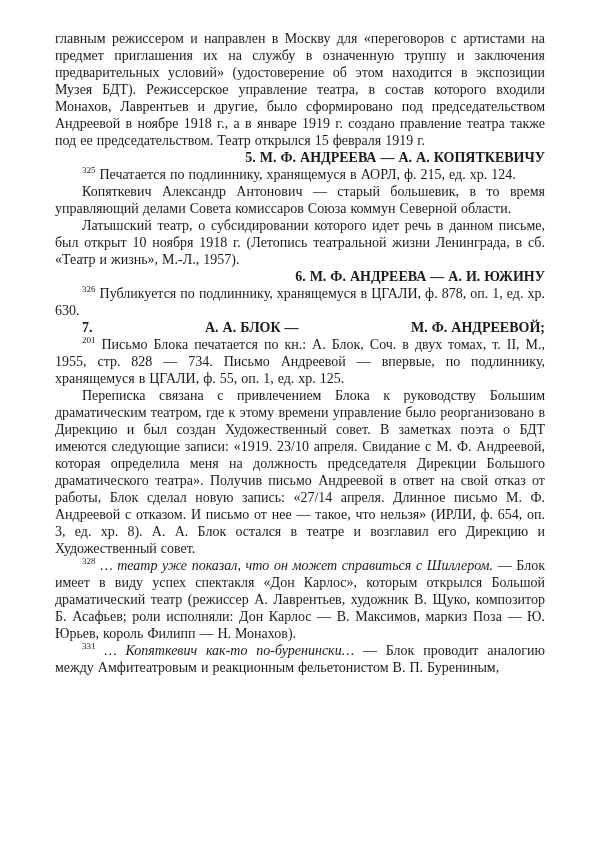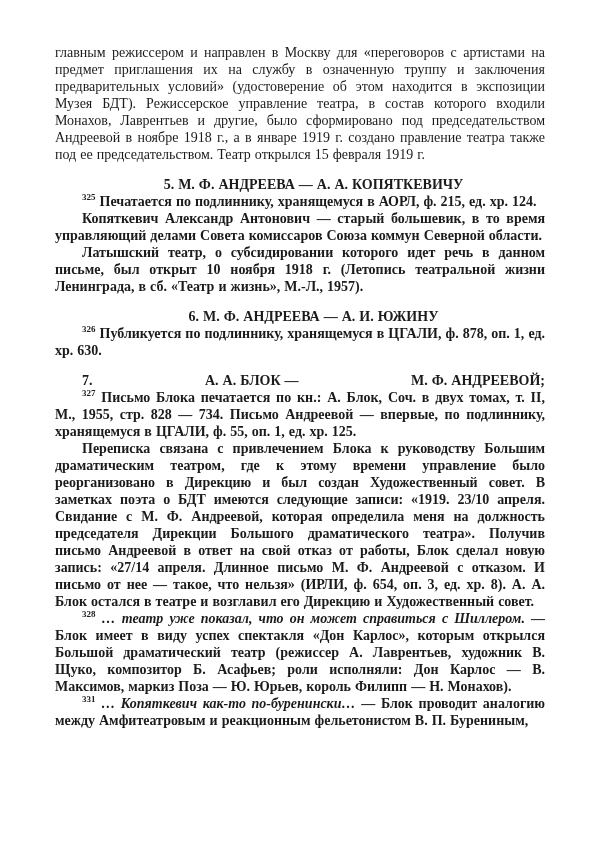--- a/index.html
+++ b/index.html
@@ -7,37 +7,36 @@
     width: 600px;
     height: 849px;
     background: #ffffff;
     color: #1b1b1b;
     font-family: "Liberation Serif", serif;
   }
   .page {
     box-sizing: border-box;
     width: 600px;
     height: 731px;
-    padding: 44px 55px 36px 55px;
+    padding: 30px 55px 36px 55px;
     overflow: hidden;
     background: #ffffff;
   }
   .content p {
     margin: 0;
     font-size: 14px;
     line-height: 17px;
     text-align: justify;
     word-spacing: 0.5px;
   }
-  .content p.indent { text-indent: 27px; font-weight: bold; }
+  .content p.indent { text-indent: 27px; }
   .content p.heading {
     font-weight: bold;
-    text-align: center;
+    text-align: right;
     text-indent: 27px;
-    margin-top: 13px;
   }
   .content p.heading.flush { text-indent: 0; }
   .content p.heading.split {
     display: flex;
     justify-content: space-between;
     text-indent: 0;
     padding-left: 27px;
     font-weight: bold;
   }
   sup.fnum {
@@ -58,18 +57,18 @@
       <p class="para indent"><sup class="fnum">325</sup> <span>Печатается по подлиннику, хранящемуся в АОРЛ, ф. 215, ед. хр. 124.</span></p>
       <p class="para indent"><span>Копяткевич Александр Антонович — старый большевик, в то время управляющий делами Совета комиссаров Союза коммун Северной области.</span></p>
       <p class="para indent"><span>Латышский театр, о субсидировании которого идет речь в данном письме, был открыт 10 ноября 1918 г. (Летопись театральной жизни Ленинграда, в сб. «Театр и жизнь», М.-Л., 1957).</span></p>
       <p class="heading"><span>6. М. Ф. АНДРЕЕВА — А. И. ЮЖИНУ</span></p>
       <p class="para indent"><sup class="fnum">326</sup> <span>Публикуется по подлиннику, хранящемуся в ЦГАЛИ, ф. 878, оп. 1, ед. хр. 630.</span></p>
       <p class="heading split">
         <span>7.</span>
         <span>А. А. БЛОК —</span>
         <span>М. Ф. АНДРЕЕВОЙ;</span>
       </p>
-      <p class="para indent"><sup class="fnum">327</sup> <span>Письмо Блока печатается по кн.: А. Блок, Соч. в двух томах, т. II, М., 1955, стр. 828 — 734. Письмо Андреевой — впервые, по подлиннику, хранящемуся в ЦГАЛИ, ф. 55, оп. 1, ед. хр. 125.</span></p>
+      <p class="para indent"><sup class="fnum">201</sup> <span>Письмо Блока печатается по кн.: А. Блок, Соч. в двух томах, т. II, М., 1955, стр. 828 — 734. Письмо Андреевой — впервые, по подлиннику, хранящемуся в ЦГАЛИ, ф. 55, оп. 1, ед. хр. 125.</span></p>
       <p class="para indent"><span>Переписка связана с привлечением Блока к руководству Большим драматическим театром, где к этому времени управление было реорганизовано в Дирекцию и был создан Художественный совет. В заметках поэта о БДТ имеются следующие записи: «1919. 23/10 апреля. Свидание с М. Ф. Андреевой, которая определила меня на должность председателя Дирекции Большого драматического театра». Получив письмо Андреевой в ответ на свой отказ от работы, Блок сделал новую запись: «27/14 апреля. Длинное письмо М. Ф. Андреевой с отказом. И письмо от нее — такое, что нельзя» (ИРЛИ, ф. 654, оп. 3, ед. хр. 8). А. А. Блок остался в театре и возглавил его Дирекцию и Художественный совет.</span></p>
       <p class="para indent"><sup class="fnum">328</sup> <span class="it">… театр уже показал, что он может справиться с Шиллером.</span><span> — Блок имеет в виду успех спектакля «Дон Карлос», которым открылся Большой драматический театр (режиссер А. Лаврентьев, художник В. Щуко, композитор Б. Асафьев; роли исполняли: Дон Карлос — В. Максимов, маркиз Поза — Ю. Юрьев, король Филипп — Н. Монахов).</span></p>
       <p class="para indent"><sup class="fnum">331</sup> <span class="it">… Копяткевич как-то по-буренински…</span><span> — Блок проводит аналогию между Амфитеатровым и реакционным фельетонистом В. П. Бурениным,</span></p>
     </main>
 </div>
 
 </body></html>

